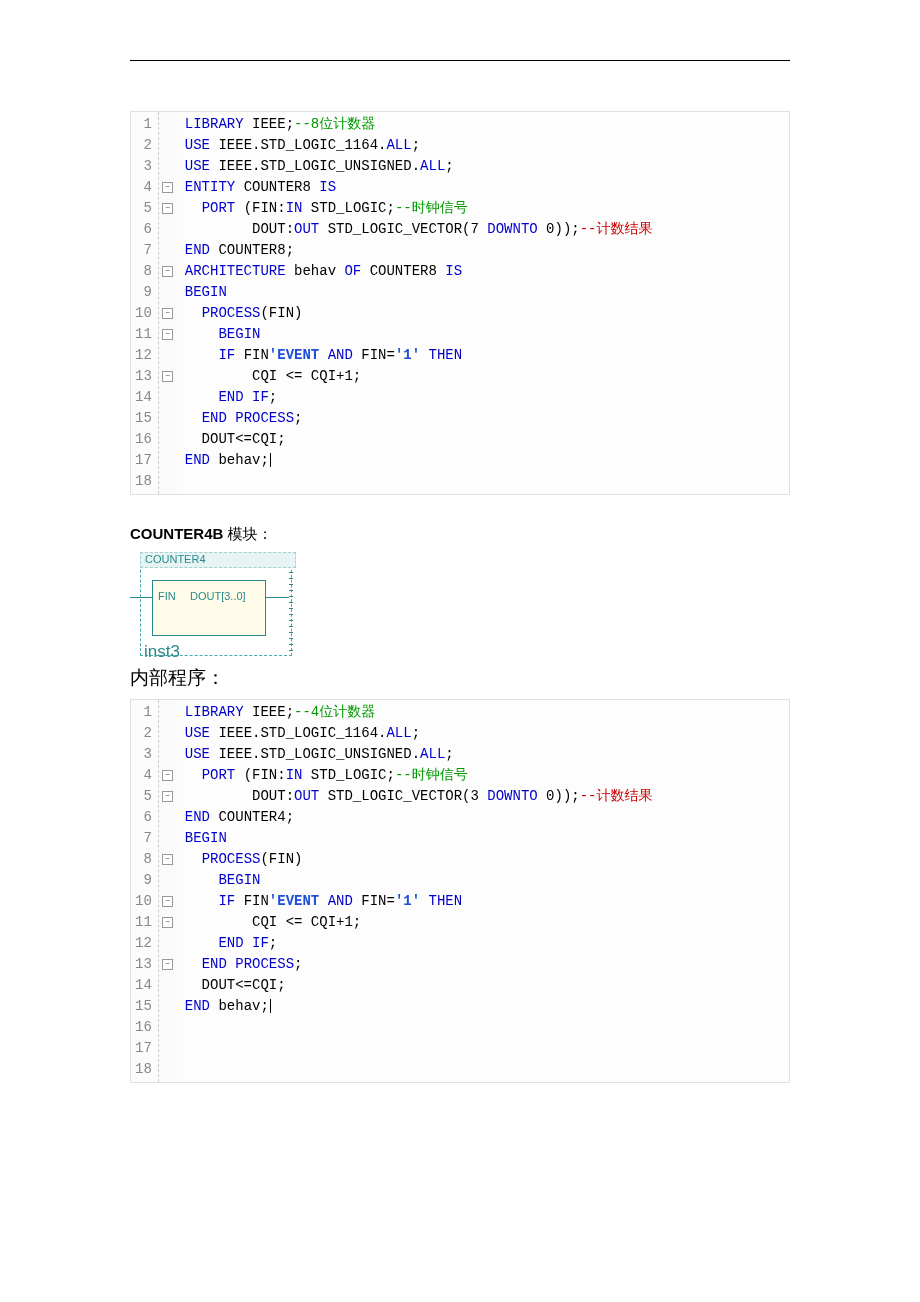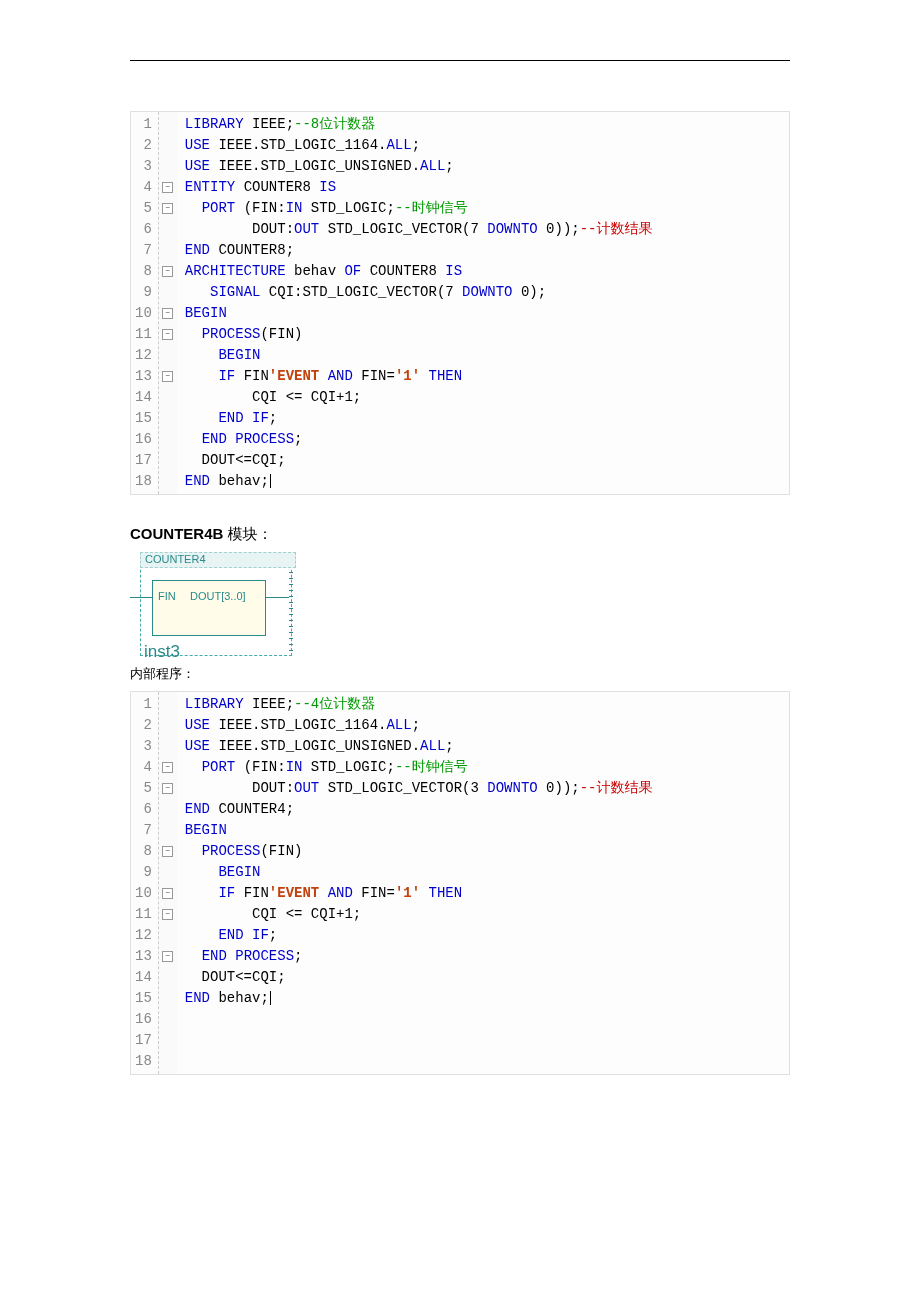--- a/index.html
+++ b/index.html
@@ -68,21 +68,21 @@
       border: 1px solid #999;
       background: #fff;
       font-size: 8px;
       line-height: 8px;
       text-align: center;
       color: #555;
       margin-top: 5px;
       vertical-align: top;
     }
     .kw-blue { color: #0000cc; }
-    .kw-red { color: #c2410c; font-weight: bold; }
+    .kw-red { color: #1d4ed8; font-weight: bold; }
     .comment-green { color: #009900; }
     .comment-red { color: #cc0000; }
     .plain-black { color: #000; }
 
     .section-label {
       font-weight: bold;
       font-size: 15px;
       margin-top: 8px;
       margin-bottom: 8px;
     }
@@ -167,21 +167,21 @@
     }
     .inst-label {
       position: absolute;
       left: 14px;
       top: 90px;
       font-size: 17px;
       color: #2a8a8a;
     }
 
     .sub-text {
-      font-size: 13px;
+      font-size: 19px;
       margin-bottom: 8px;
     }
     .cursor-bar {
       display: inline-block;
       width: 1px;
       height: 14px;
       background: #000;
       vertical-align: middle;
       margin-left: 1px;
     }
@@ -235,21 +235,20 @@
       </div>
     <div class="code-lines" id="lines8">
         <span class="code-line"><span class="kw-blue">LIBRARY</span><span class="plain-black"> IEEE;</span><span class="comment-green">--8位计数器</span></span>
         <span class="code-line"><span class="kw-blue">USE</span><span class="plain-black"> IEEE.STD_LOGIC_1164.</span><span class="kw-blue">ALL</span><span class="plain-black">;</span></span>
         <span class="code-line"><span class="kw-blue">USE</span><span class="plain-black"> IEEE.STD_LOGIC_UNSIGNED.</span><span class="kw-blue">ALL</span><span class="plain-black">;</span></span>
         <span class="code-line"><span class="kw-blue">ENTITY</span><span class="plain-black"> COUNTER8 </span><span class="kw-blue">IS</span></span>
         <span class="code-line"><span class="plain-black">  </span><span class="kw-blue">PORT</span><span class="plain-black"> (FIN:</span><span class="kw-blue">IN</span><span class="plain-black"> STD_LOGIC;</span><span class="comment-green">--时钟信号</span></span>
         <span class="code-line"><span class="plain-black">        DOUT:</span><span class="kw-blue">OUT</span><span class="plain-black"> STD_LOGIC_VECTOR(7 </span><span class="kw-blue">DOWNTO</span><span class="plain-black"> 0));</span><span class="comment-red">--计数结果</span></span>
         <span class="code-line"><span class="kw-blue">END</span><span class="plain-black"> COUNTER8;</span></span>
         <span class="code-line"><span class="kw-blue">ARCHITECTURE</span><span class="plain-black"> behav </span><span class="kw-blue">OF</span><span class="plain-black"> COUNTER8 </span><span class="kw-blue">IS</span></span>
-        <span class="code-line"><span class="plain-black">   </span><span class="kw-blue">SIGNAL</span><span class="plain-black"> CQI:STD_LOGIC_VECTOR(7 </span><span class="kw-blue">DOWNTO</span><span class="plain-black"> 0);</span></span>
         <span class="code-line"><span class="kw-blue">BEGIN</span></span>
         <span class="code-line"><span class="plain-black">  </span><span class="kw-blue">PROCESS</span><span class="plain-black">(FIN)</span></span>
         <span class="code-line"><span class="plain-black">    </span><span class="kw-blue">BEGIN</span></span>
         <span class="code-line"><span class="plain-black">    </span><span class="kw-blue">IF</span><span class="plain-black"> FIN</span><span class="kw-red">'EVENT</span><span class="plain-black"> </span><span class="kw-blue">AND</span><span class="plain-black"> FIN=</span><span class="kw-red">'1'</span><span class="plain-black"> </span><span class="kw-blue">THEN</span></span>
         <span class="code-line"><span class="plain-black">        CQI &lt;= CQI+1;</span></span>
         <span class="code-line"><span class="plain-black">    </span><span class="kw-blue">END IF</span><span class="plain-black">;</span></span>
         <span class="code-line"><span class="plain-black">  </span><span class="kw-blue">END PROCESS</span><span class="plain-black">;</span></span>
         <span class="code-line"><span class="plain-black">  DOUT&lt;=CQI;</span></span>
         <span class="code-line"><span class="kw-blue">END</span><span class="plain-black"> behav;</span><span class="cursor-bar"></span></span>
       </div>

